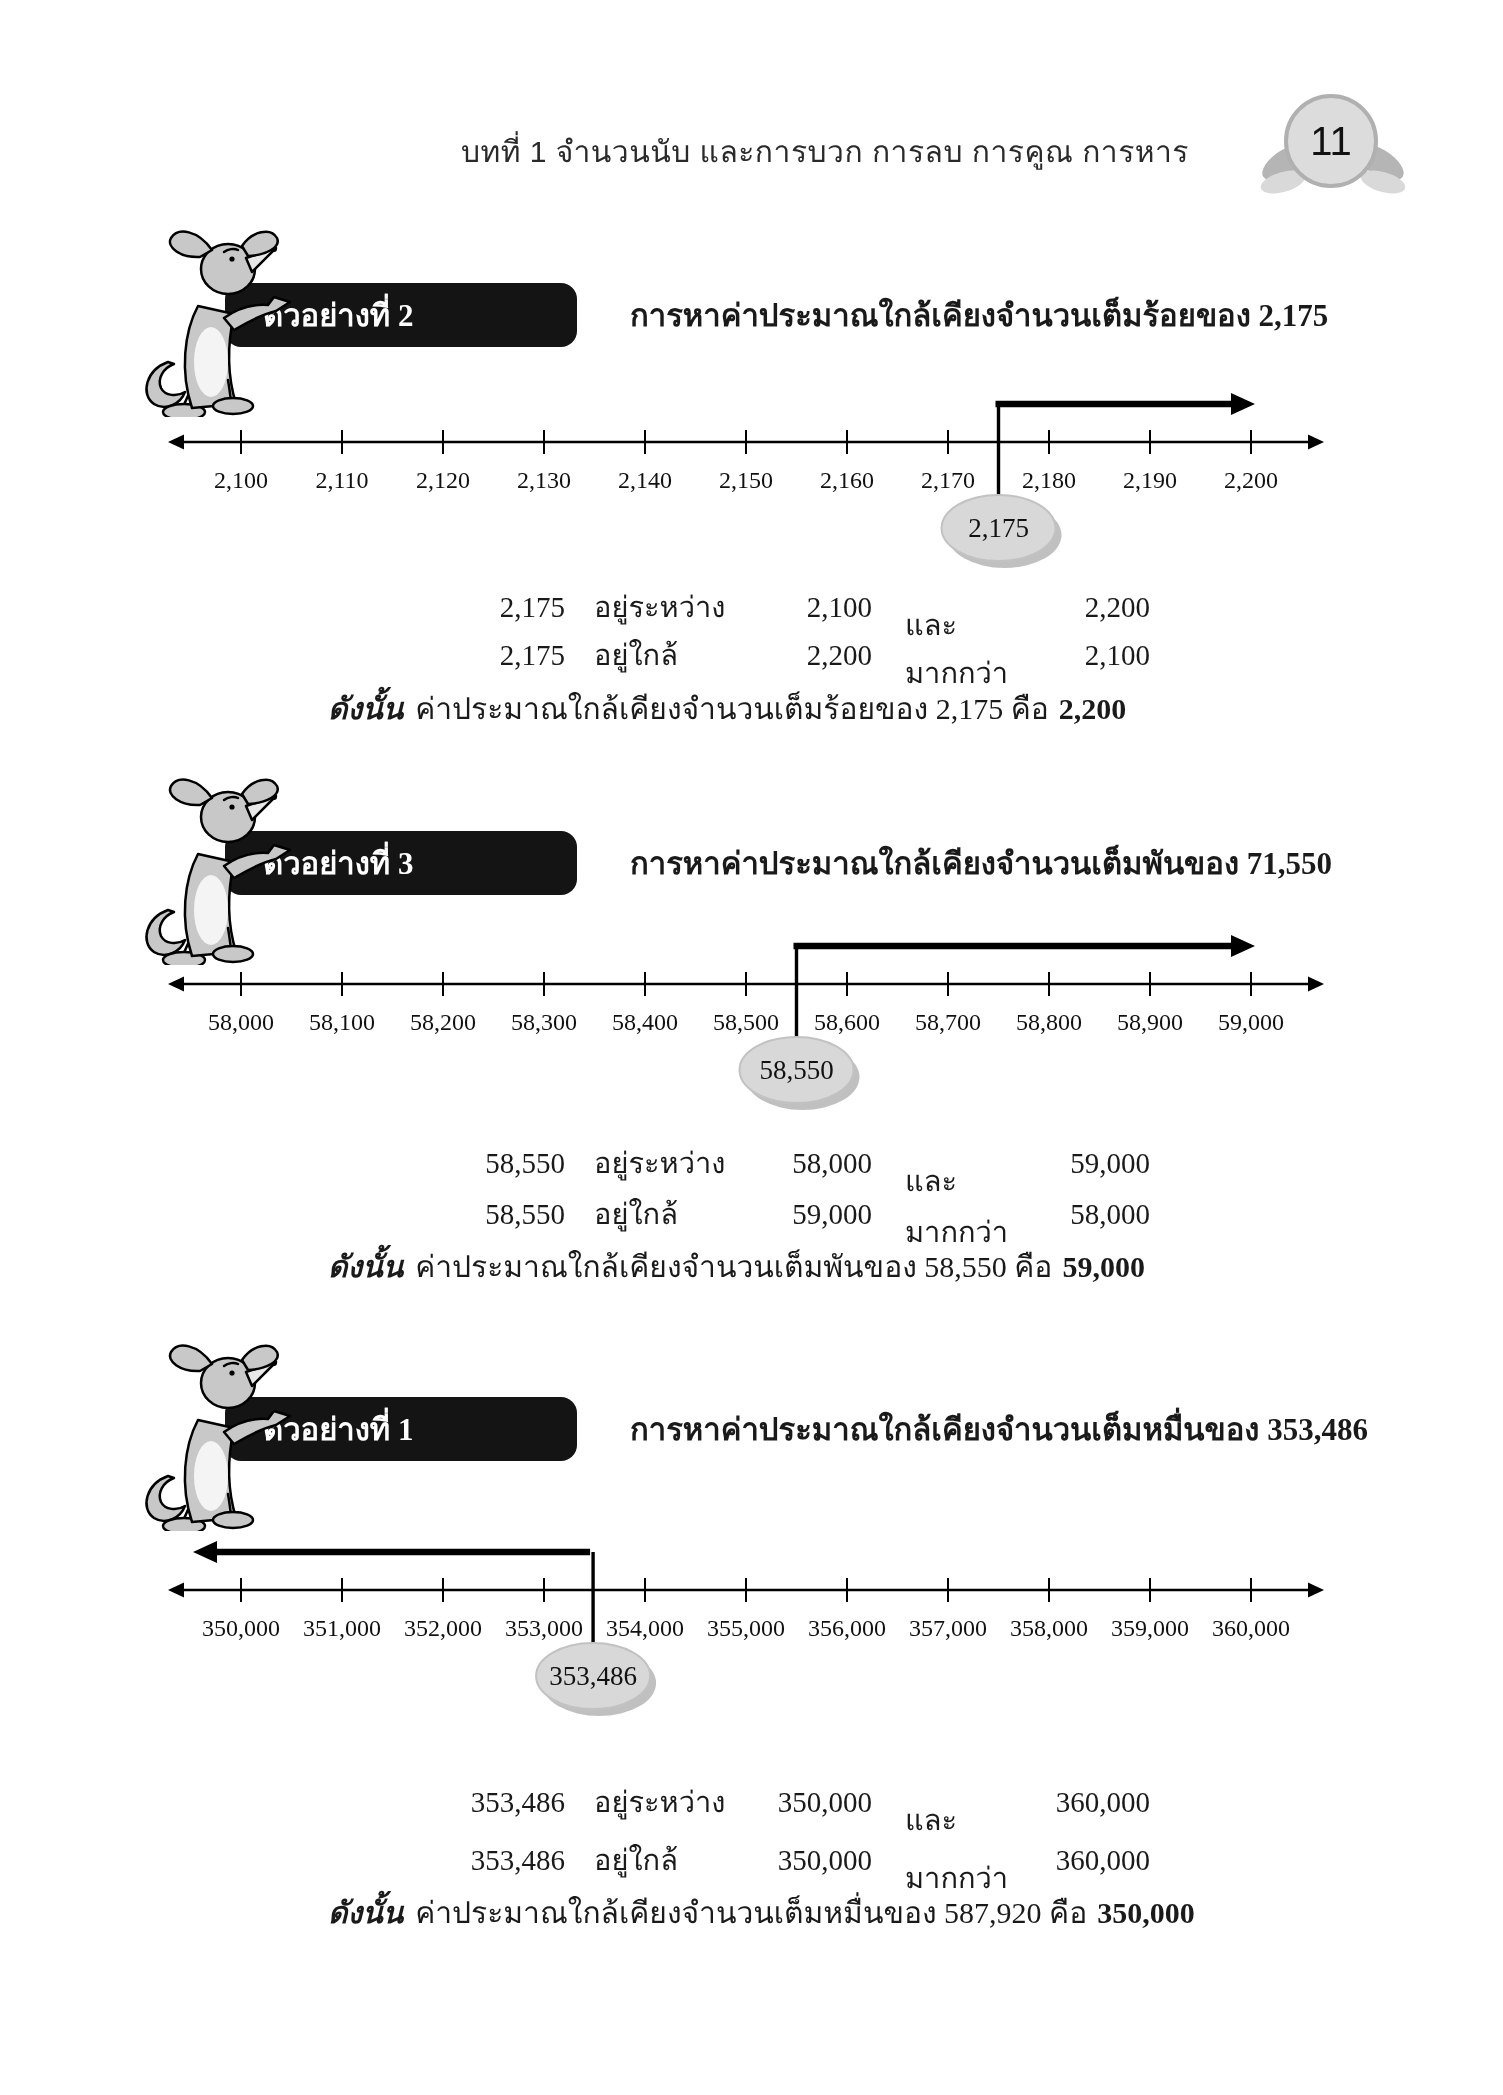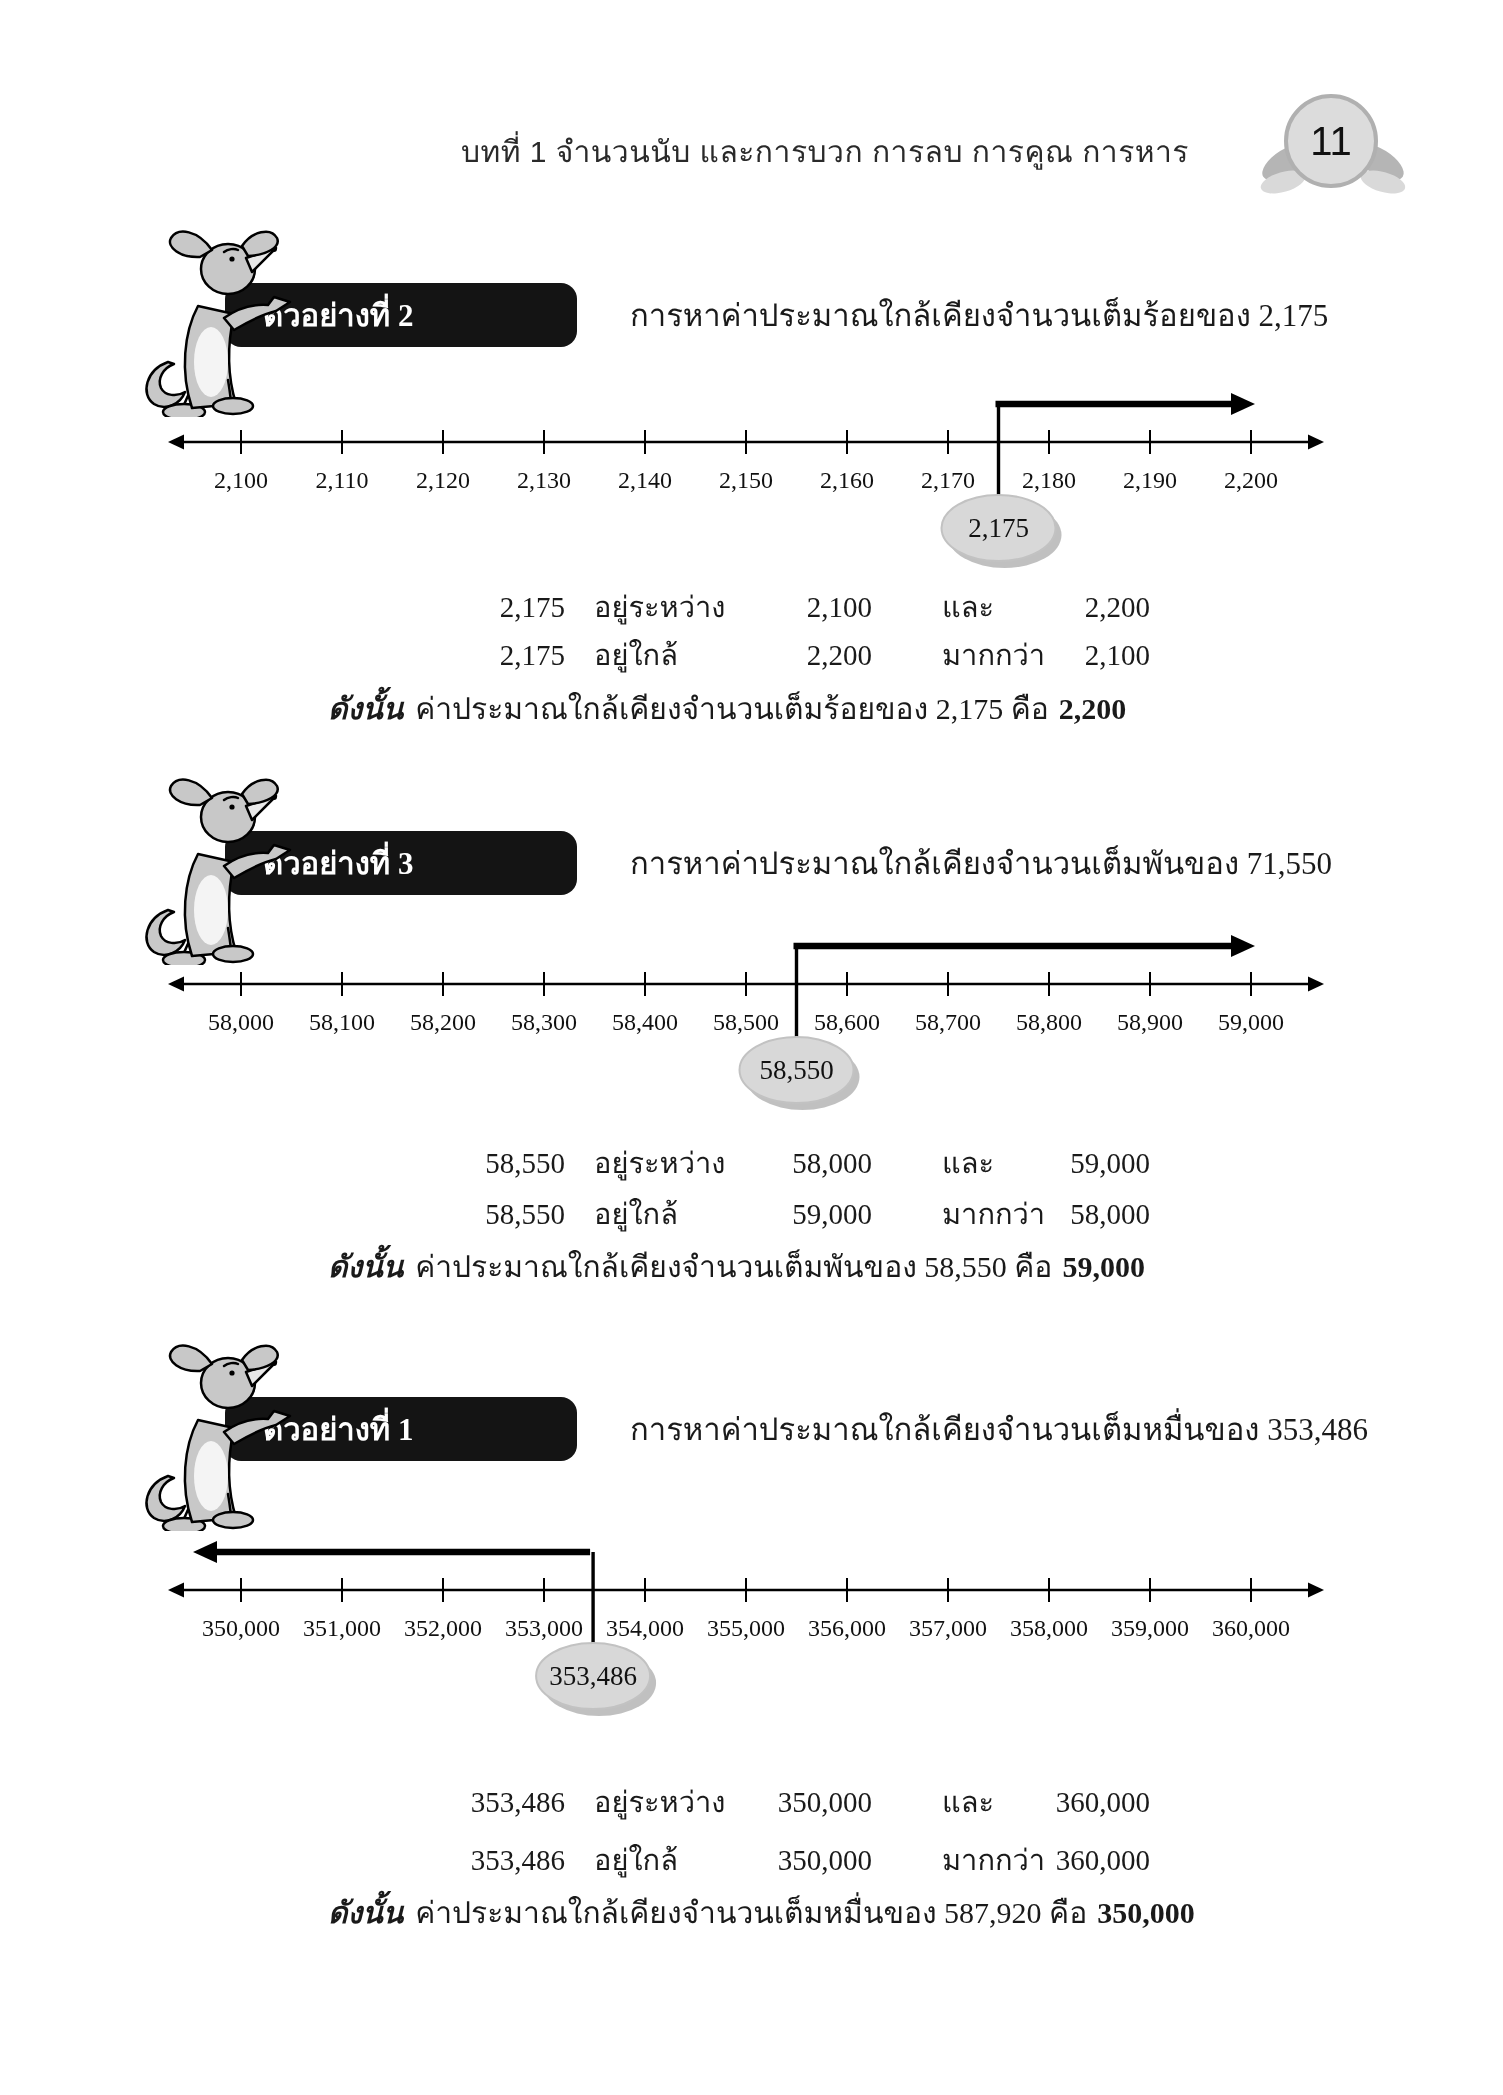--- a/index.html
+++ b/index.html
@@ -11,27 +11,27 @@
   html,body{margin:0;padding:0;background:#ffffff;}
   #page{position:relative;width:1443px;height:2095px;background:#ffffff;overflow:hidden;
         font-family:"Liberation Serif", serif;color:var(--text);}
   .header-title{position:absolute;top:128px;right:254px;font-size:30px;letter-spacing:.5px;
         font-family:"Liberation Sans", sans-serif;color:#2a2a2a;white-space:nowrap;}
   .badge-svg{position:absolute;left:1243px;top:78px;}
   .dog{position:absolute;left:138px;width:165px;height:205px;z-index:3;}
   .exbox{position:absolute;left:225px;width:352px;height:64px;background:var(--box_bg);
         border-radius:16px;z-index:2;display:flex;align-items:center;}
   .exbox span{color:var(--box_text);font-size:31px;font-weight:bold;padding-left:38px;white-space:nowrap;}
-  .extitle{position:absolute;left:630px;height:44px;line-height:44px;font-size:31px;font-weight:normal;white-space:nowrap;}
+  .extitle{position:absolute;left:630px;height:44px;line-height:44px;font-size:31px;font-weight:bold;white-space:nowrap;}
   .numberline{position:absolute;left:166px;width:1160px;height:185px;}
   .trow{position:absolute;left:0;width:100%;height:44px;line-height:44px;font-size:29px;white-space:nowrap;}
   .trow .c-value{position:absolute;left:375px;width:190px;text-align:right;}
   .trow .c-rel{position:absolute;left:594px;}
   .trow .c-first{position:absolute;left:688px;width:184px;text-align:right;}
-  .trow .c-conj{position:absolute;left:942px;}
+  .trow .c-conj{position:absolute;left:905px;margin-top:18px;}
   .trow .c-second{position:absolute;left:958px;width:192px;text-align:right;}
   .concl{position:absolute;left:328px;height:46px;line-height:46px;font-size:30px;white-space:nowrap;}
   .concl .p{font-weight:bold;font-style:italic;margin-right:12px;}
   .concl .r{font-weight:bold;margin-left:10px;}
 </style>
 </head>
 <body>
 
 <div id="page">
 

